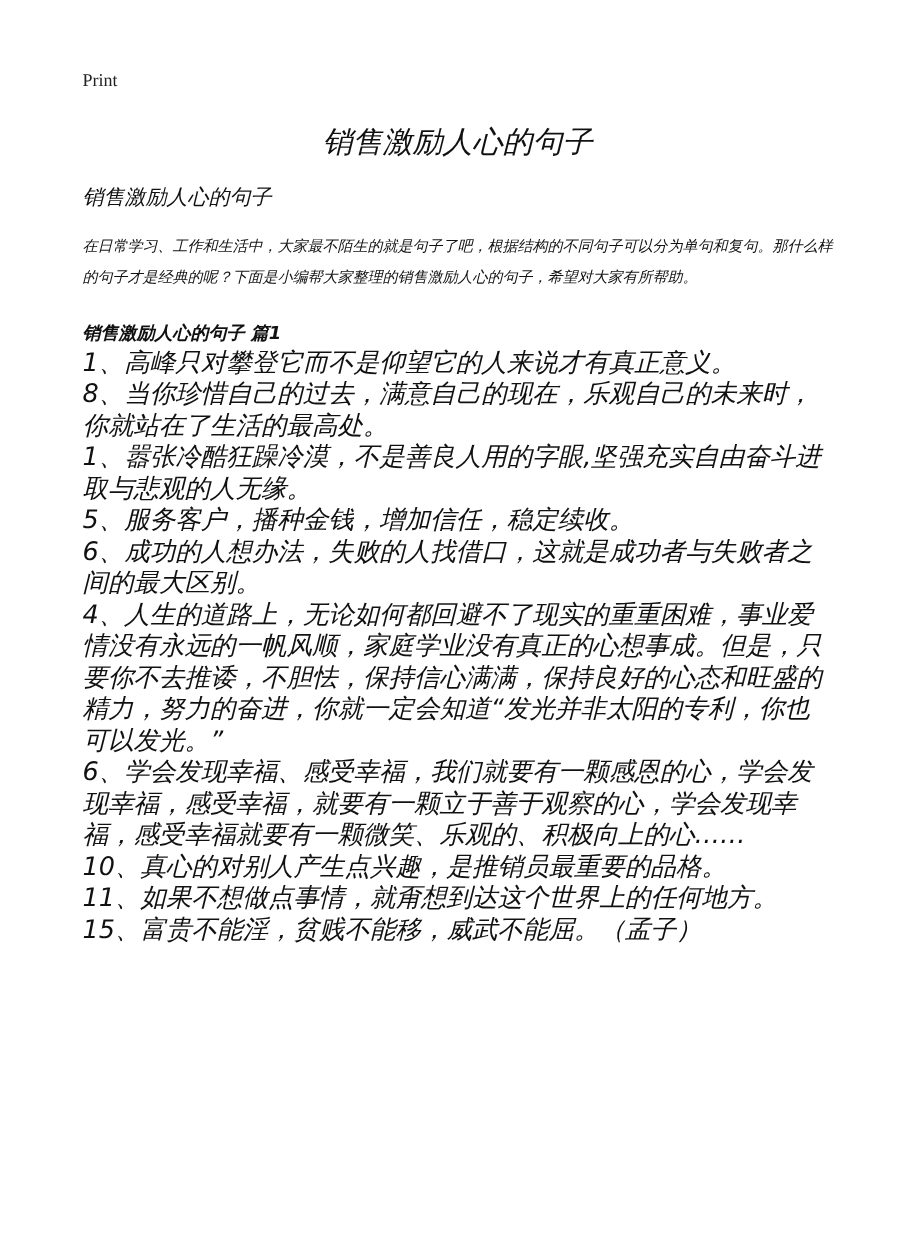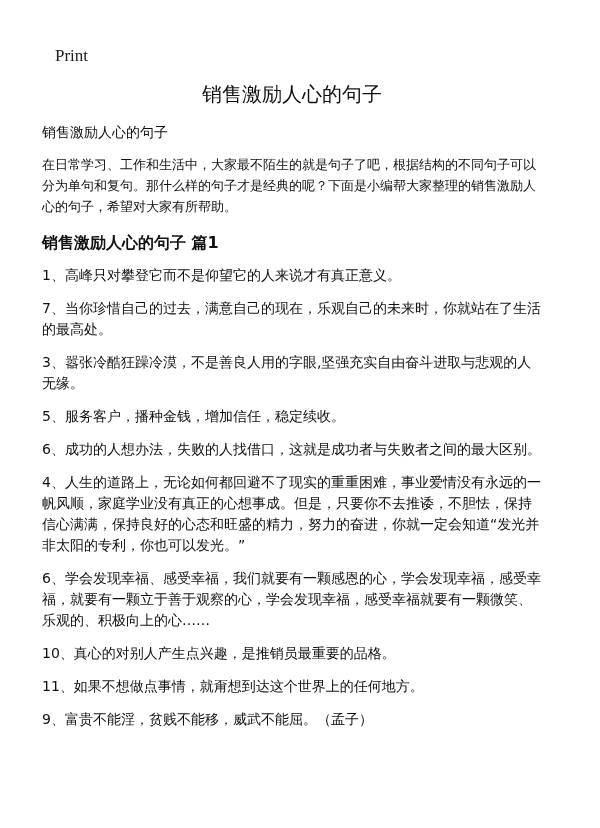--- a/index.html
+++ b/index.html
@@ -1,37 +1,37 @@
 <!DOCTYPE html>
 <html><head>
   <meta charset="utf-8">
   <style>
     html, body { margin: 0; padding: 0; background: #ffffff; }
     body { width: 600px; height: 828px; overflow: hidden; position: relative; color: #111; }
-    .print-link { position: absolute; left: 55px; top: 46px; font-family: "Liberation Serif", serif; font-size: 17px; color: #222; }
-    .page { position: absolute; left: 42px; top: 70px; width: 500px; font-family: "DejaVu Sans", sans-serif; }
+    .print-link { position: absolute; left: 55px; top: 46px; font-family: "Liberation Serif", serif; font-size: 12px; color: #222; }
+    .page { position: absolute; left: 55px; top: 70px; width: 500px; font-family: "DejaVu Sans", sans-serif; font-style: italic; }
     .title { text-align: center; font-size: 20px; font-weight: normal; margin: 10px 0 0 0; line-height: 28px; }
     .subtitle { font-size: 14px; margin: 14px 0 0 0; line-height: 20px; }
-    .intro { font-size: 13px; margin: 12px 0 16px 0; line-height: 21px; }
-    .section-heading { font-size: 16px; font-weight: bold; margin: 14px 0 0 0; line-height: 20px; }
-    .item { font-size: 14px; margin: 12px 0 0 0; line-height: 21px; }
+    .intro { font-size: 10px; margin: 12px 0 16px 0; line-height: 21px; }
+    .section-heading { font-size: 12px; font-weight: bold; margin: 14px 0 0 0; line-height: 20px; }
+    .item { font-size: 17px; margin: 0 0 0 0; line-height: 21px; }
   </style>
 </head>
 <body>
 
 <a class="print-link">Print</a>
 
 <div class="page">
   <h1 class="title">销售激励人心的句子</h1>
   <p class="subtitle">销售激励人心的句子</p>
   <p class="intro">在日常学习、工作和生活中，大家最不陌生的就是句子了吧，根据结构的不同句子可以分为单句和复句。那什么样的句子才是经典的呢？下面是小编帮大家整理的销售激励人心的句子，希望对大家有所帮助。</p>
   <h2 class="section-heading">销售激励人心的句子 篇1</h2>
   <p class="item">1、高峰只对攀登它而不是仰望它的人来说才有真正意义。</p>
-  <p class="item">7、当你珍惜自己的过去，满意自己的现在，乐观自己的未来时，你就站在了生活的最高处。</p>
-  <p class="item">3、嚣张冷酷狂躁冷漠，不是善良人用的字眼,坚强充实自由奋斗进取与悲观的人无缘。</p>
+  <p class="item">8、当你珍惜自己的过去，满意自己的现在，乐观自己的未来时，你就站在了生活的最高处。</p>
+  <p class="item">1、嚣张冷酷狂躁冷漠，不是善良人用的字眼,坚强充实自由奋斗进取与悲观的人无缘。</p>
   <p class="item">5、服务客户，播种金钱，增加信任，稳定续收。</p>
   <p class="item">6、成功的人想办法，失败的人找借口，这就是成功者与失败者之间的最大区别。</p>
   <p class="item">4、人生的道路上，无论如何都回避不了现实的重重困难，事业爱情没有永远的一帆风顺，家庭学业没有真正的心想事成。但是，只要你不去推诿，不胆怯，保持信心满满，保持良好的心态和旺盛的精力，努力的奋进，你就一定会知道“发光并非太阳的专利，你也可以发光。”</p>
   <p class="item">6、学会发现幸福、感受幸福，我们就要有一颗感恩的心，学会发现幸福，感受幸福，就要有一颗立于善于观察的心，学会发现幸福，感受幸福就要有一颗微笑、乐观的、积极向上的心……</p>
   <p class="item">10、真心的对别人产生点兴趣，是推销员最重要的品格。</p>
   <p class="item">11、如果不想做点事情，就甭想到达这个世界上的任何地方。</p>
-  <p class="item">9、富贵不能淫，贫贱不能移，威武不能屈。（孟子）</p>
+  <p class="item">15、富贵不能淫，贫贱不能移，威武不能屈。（孟子）</p>
 </div>
 
 </body></html>

